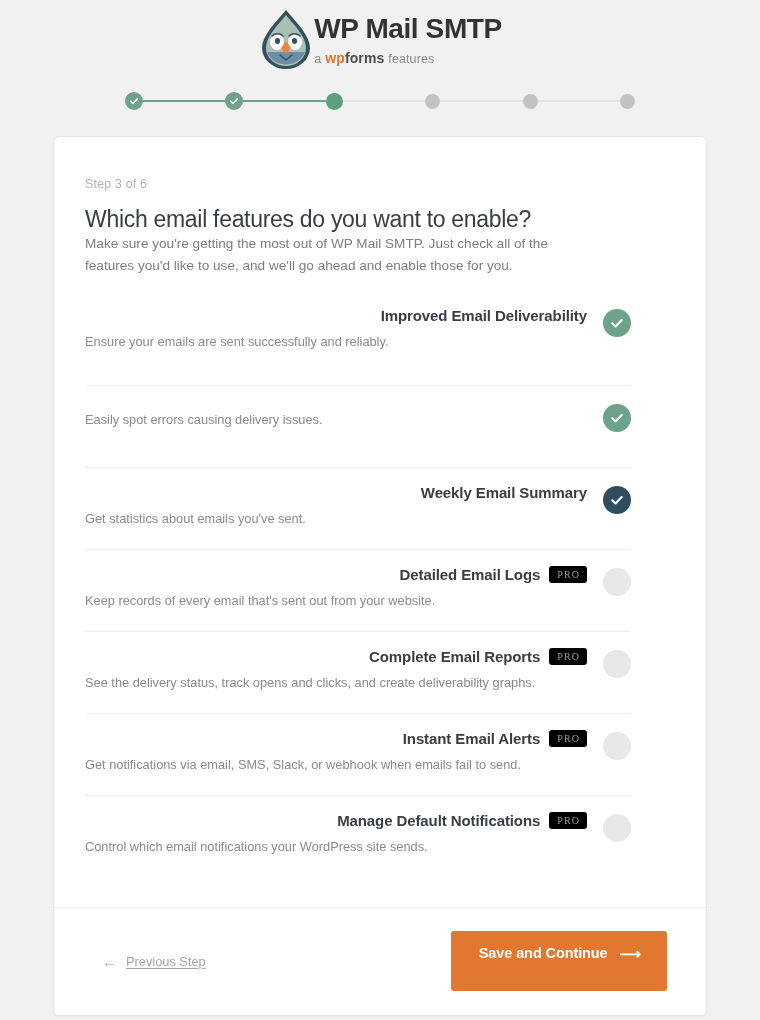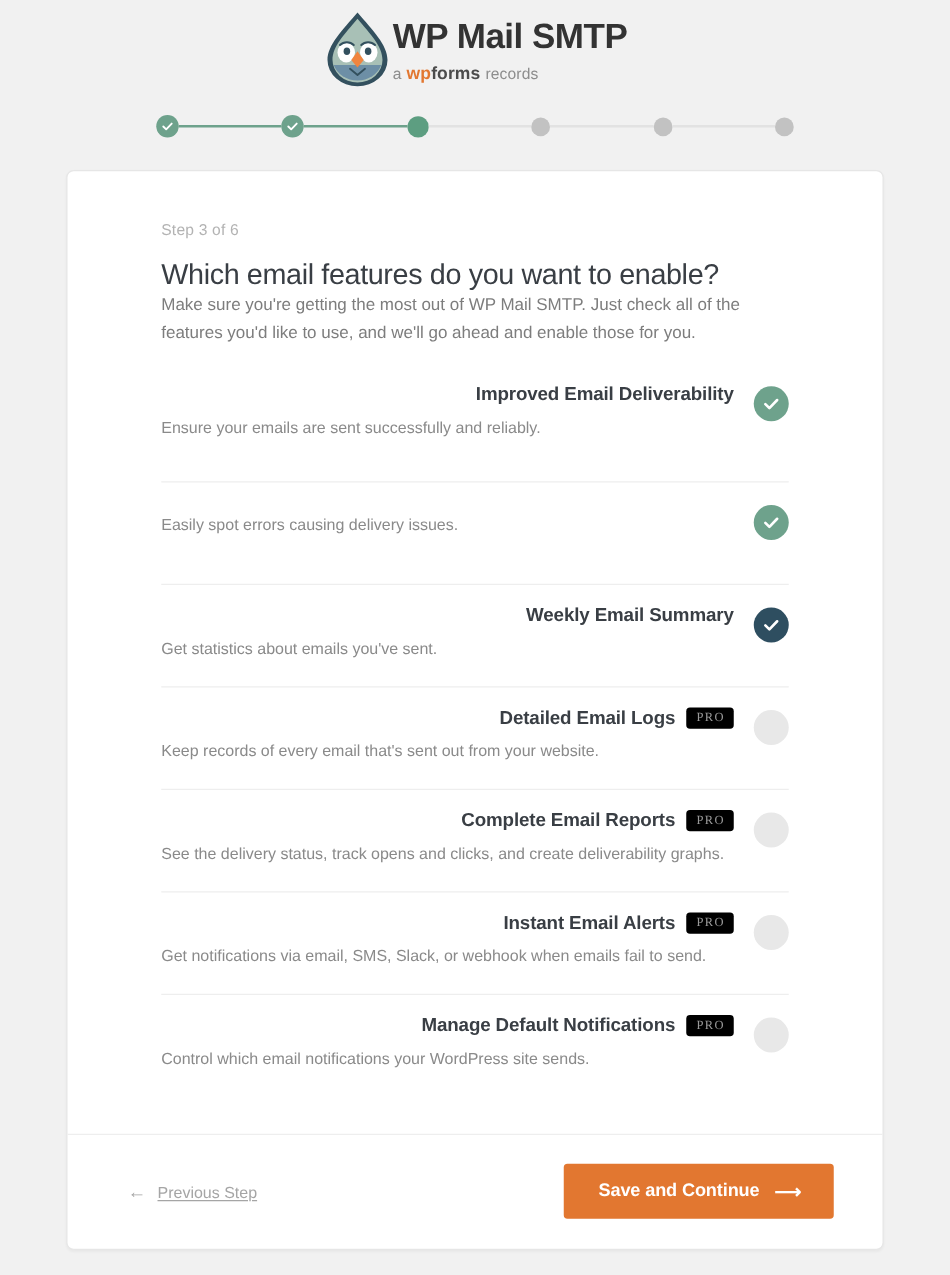--- a/index.html
+++ b/index.html
@@ -104,21 +104,21 @@
   .card {
     position: relative;
     width: 654px;
     margin: 26px auto 0;
     background: #ffffff;
     border: 1px solid #e6e6e6;
     border-radius: 6px;
     box-shadow: 0 1px 2px rgba(0,0,0,0.04);
   }
   .card-body {
-    padding: 40px 75px 0 75px;
+    padding: 40px 75px 0 31px;
   }
   .step-label {
     font-size: 12.5px;
     color: #b3b3b3;
     letter-spacing: 0.15px;
   }
   .headline {
     margin-top: 15px;
     font-size: 23px;
     font-weight: normal;
@@ -226,21 +226,21 @@
   }
   .save-btn {
     background: #e27730;
     color: #ffffff;
     border: none;
     border-radius: 3px;
     font-family: "Liberation Sans", sans-serif;
     font-size: 14.5px;
     font-weight: bold;
     letter-spacing: -0.1px;
-    padding: 14px 26px 14px 28px;
+    padding: 14px 26px 30px 28px;
     display: flex;
     align-items: center;
     gap: 12px;
     cursor: pointer;
     margin-right: 9px;
   }
   .save-btn .arrow-right { font-size: 15px; line-height: 1; }
 </style>
 </head>
 <body>
@@ -261,21 +261,21 @@
       <path d="M28 33 L33 40 L28 46 L23 40 Z" fill="#f0853f"></path>
       <path d="M22 47 L28 52 L34 47" stroke="#33505e" stroke-width="1.5" fill="none" stroke-linecap="round" stroke-linejoin="round"></path>
     </svg>
 
     <div class="logo-text">
       <div class="logo-title">WP Mail SMTP</div>
       <div class="logo-sub">
         <span>a</span>
         <span class="wp">wp</span>
         <span class="forms">forms</span>
-        <span>records</span>
+        <span>features</span>
       </div>
     </div>
 
   </div>
 </div>
 
 <div class="stepper" id="stepper">
     <div class="step-dot done">
       <svg viewBox="0 0 16 16">
         <path d="M2.6 8.3 L6.3 12 L13.4 4.6" stroke="#ffffff" stroke-width="2.4" fill="none" stroke-linecap="round" stroke-linejoin="round"></path>

